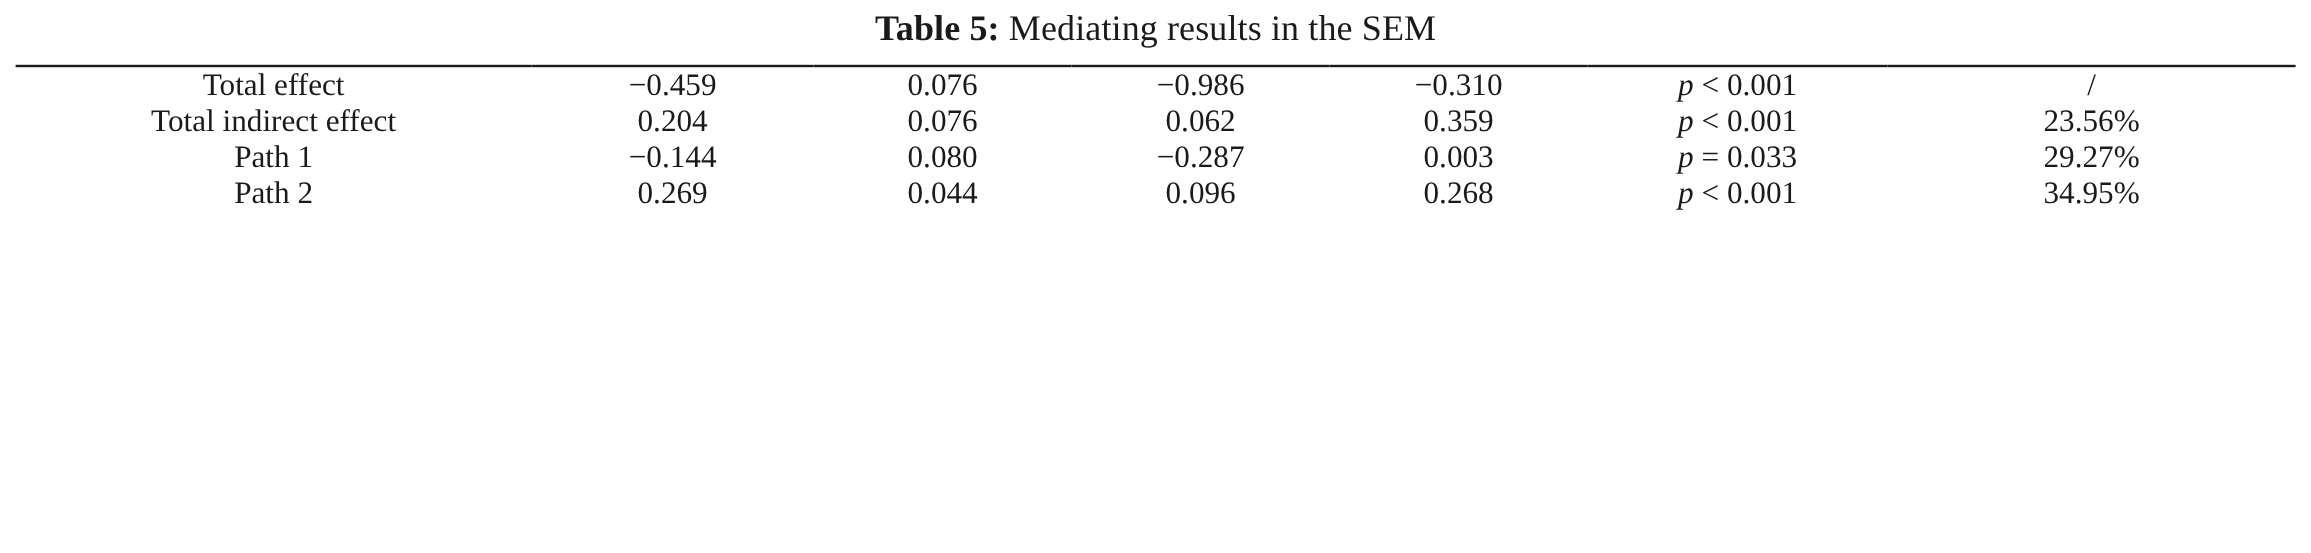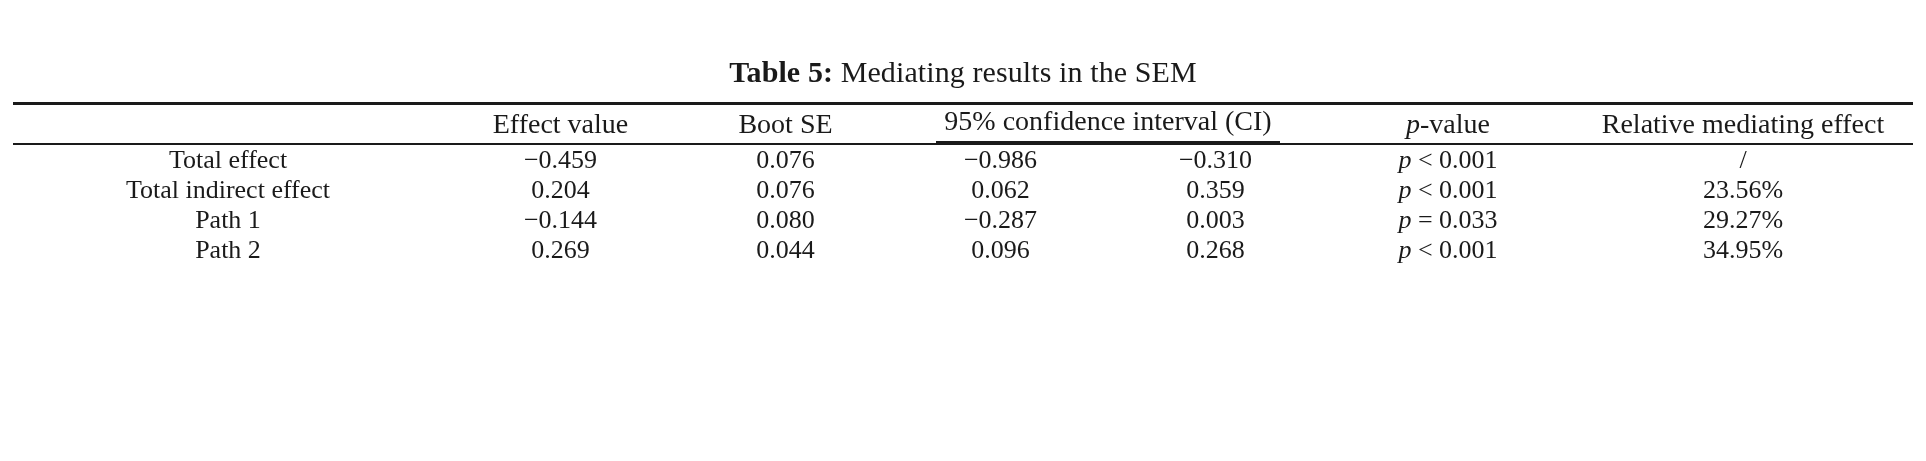--- a/index.html
+++ b/index.html
@@ -20,21 +20,20 @@
     position: relative;
     box-sizing: border-box;
   }
   .caption {
     text-align: center;
     font-size: 30px;
     line-height: 1.2;
     padding-top: 6px;
     padding-bottom: 12px;
     letter-spacing: 0.1px;
-    margin-top: 48px;
   }
   .caption .cap-label {
     font-weight: bold;
   }
   table.tbl {
     width: 1900px;
     margin: 0 13px;
     border-collapse: collapse;
     font-size: 28px;
   }
@@ -113,28 +112,20 @@
     <colgroup>
       <col class="c1">
         <col class="c2">
         <col class="c3">
         <col class="c4">
         <col class="c5">
         <col class="c6">
         <col class="c7">
     </colgroup>
     <tbody>
-      <tr class="rule-top hdr">
-        <td class="first-col"></td>
-        <td>Effect value</td>
-        <td>Boot SE</td>
-        <td colspan="2" class="ci-group"><span class="ci-underline">95% confidence interval (CI)</span></td>
-        <td><span class="ital">p</span><span>-value</span></td>
-        <td>Relative mediating effect</td>
-      </tr>
 
       <tr class="rule-mid body-row first-body">
         <td class="label-col">Total effect</td>
         <td>−0.459</td>
         <td>0.076</td>
         <td>−0.986</td>
         <td>−0.310</td>
         <td class="pval"><span class="ital">p</span><span> &lt; 0.001</span></td>
         <td>/</td>
       </tr>

